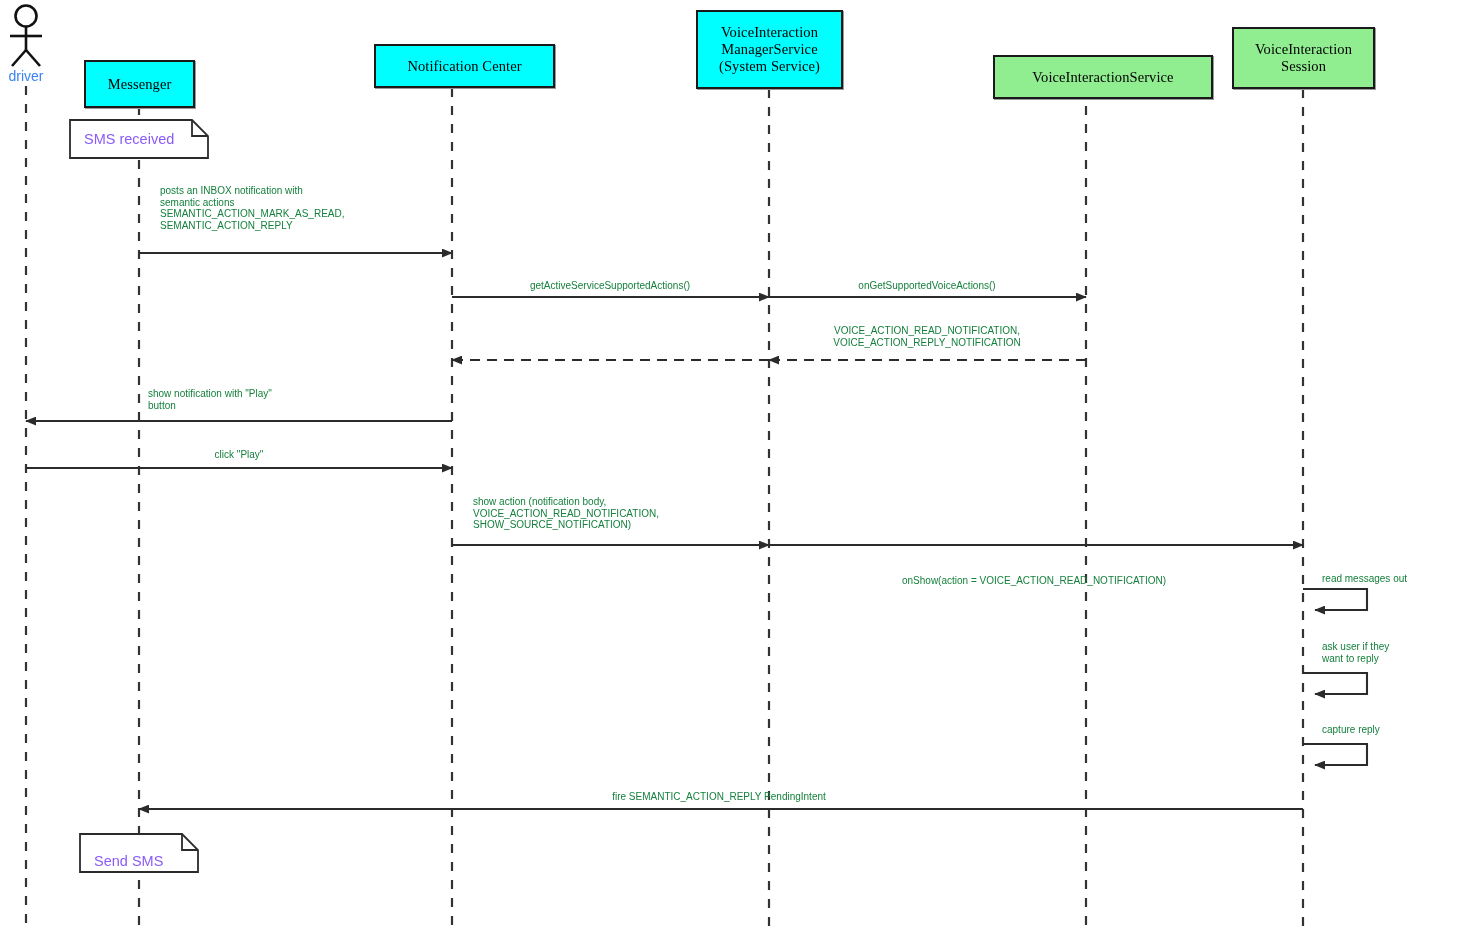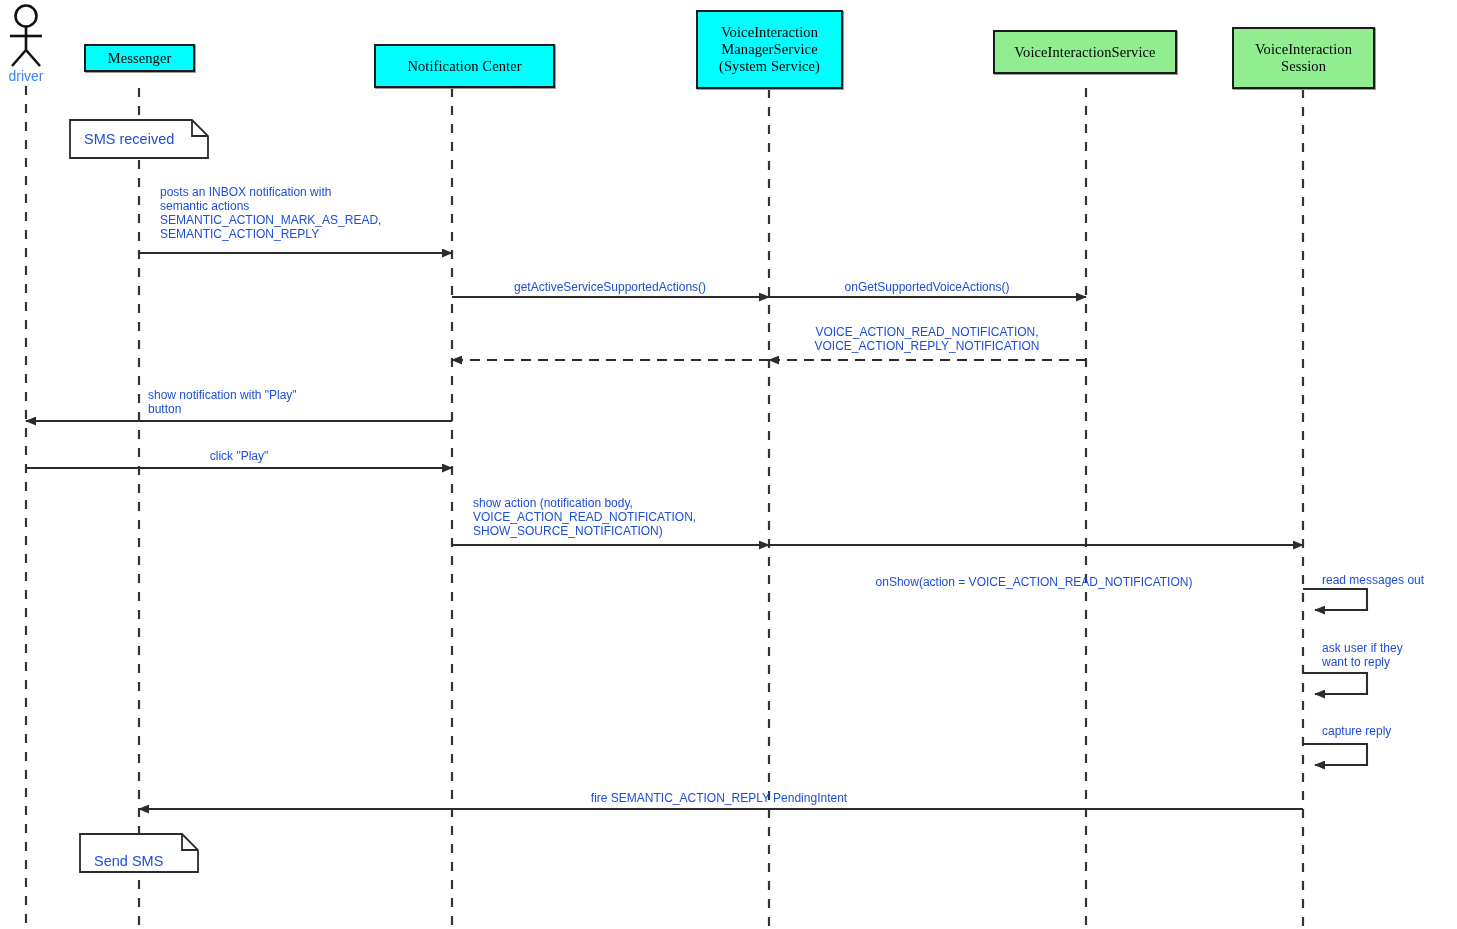--- a/index.html
+++ b/index.html
@@ -37,33 +37,33 @@
     font-size: 14.5px;
     color: #000000;
     line-height: 1.15;
     letter-spacing: 0.1px;
     font-family: Liberation Serif, serif;
   }
   .note-box {
     position: absolute;
     box-sizing: border-box;
     font-size: 14.5px;
-    color: #1d4ed8;
+    color: #8b5cf6;
   }
   .note-box .note-label {
     position: absolute;
     left: 14px;
     top: 50%;
     transform: translateY(-50%);
     white-space: nowrap;
   }
   .msg-label {
     position: absolute;
-    font-size: 12px;
-    color: #1d4ed8;
+    font-size: 10px;
+    color: #15803d;
     line-height: 1.17;
     white-space: pre;
   }
   .msg-label.center {
     text-align: center;
     transform: translateX(-50%);
   }
   .actor-label {
     position: absolute;
     font-size: 14px;
@@ -132,38 +132,38 @@
 
       <circle cx="26" cy="16" r="10.5" fill="none" stroke="#111" stroke-width="2.6"></circle>
       <line x1="26" y1="27" x2="26" y2="50" stroke="#111" stroke-width="2.6"></line>
       <line x1="10" y1="36" x2="42" y2="36" stroke="#111" stroke-width="2.6"></line>
       <line x1="26" y1="50" x2="12" y2="66" stroke="#111" stroke-width="2.6"></line>
       <line x1="26" y1="50" x2="40" y2="66" stroke="#111" stroke-width="2.6"></line>
     </g>
   </svg>
 
   <div id="participant-layer">
-      <div class="participant-box" style="left: 84px; top: 44px; width: 111px; height: 28px; background: rgb(0, 255, 255);">
+      <div class="participant-box" style="left: 84px; top: 60px; width: 111px; height: 48px; background: rgb(0, 255, 255);">
         <div>
           <div>Messenger</div>
         </div>
       </div>
       <div class="participant-box" style="left: 374px; top: 44px; width: 181px; height: 44px; background: rgb(0, 255, 255);">
         <div>
           <div>Notification Center</div>
         </div>
       </div>
       <div class="participant-box" style="left: 696px; top: 10px; width: 147px; height: 79px; background: rgb(0, 255, 255);">
         <div>
           <div>VoiceInteraction</div>
           <div>ManagerService</div>
           <div>(System Service)</div>
         </div>
       </div>
-      <div class="participant-box" style="left: 993px; top: 30px; width: 184px; height: 44px; background: rgb(144, 238, 144);">
+      <div class="participant-box" style="left: 993px; top: 55px; width: 220px; height: 44px; background: rgb(144, 238, 144);">
         <div>
           <div>VoiceInteractionService</div>
         </div>
       </div>
       <div class="participant-box" style="left: 1232px; top: 27px; width: 143px; height: 62px; background: rgb(144, 238, 144);">
         <div>
           <div>VoiceInteraction</div>
           <div>Session</div>
         </div>
       </div>

